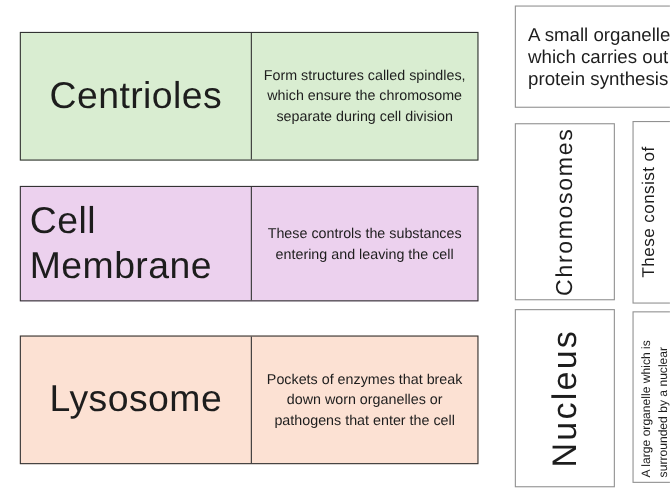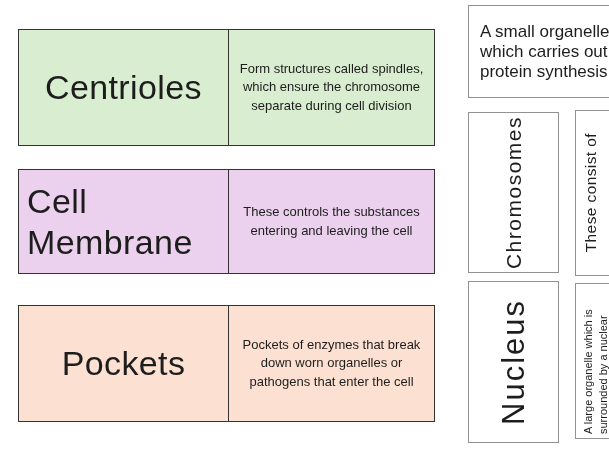--- a/index.html
+++ b/index.html
@@ -76,21 +76,21 @@
     <div class="card-name">Centrioles</div>
     <div class="card-desc">Form structures called spindles, which ensure the chromosome separate during cell division</div>
   </div>
 
   <div class="card card-2" style="background-color: rgb(236, 209, 238);">
     <div class="card-name">Cell Membrane</div>
     <div class="card-desc">These controls the substances entering and leaving the cell</div>
   </div>
 
   <div class="card card-3" style="background-color: rgb(252, 225, 211);">
-    <div class="card-name">Pockets</div>
+    <div class="card-name">Lysosome</div>
     <div class="card-desc">Pockets of enzymes that break down worn organelles or pathogens that enter the cell</div>
   </div>
 
   <div class="sidebox box-top">
     <span>A small organelle which carries out protein synthesis</span>
   </div>
 
   <div class="sidebox box-chrom">
     <span class="vtext">Chromosomes</span>
   </div>

